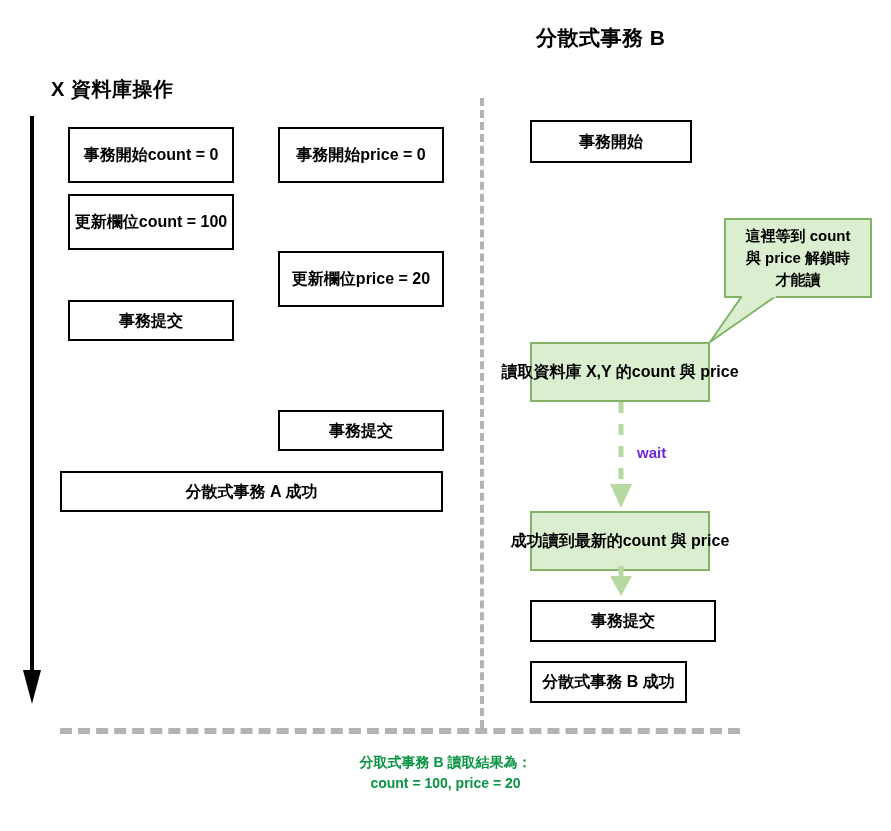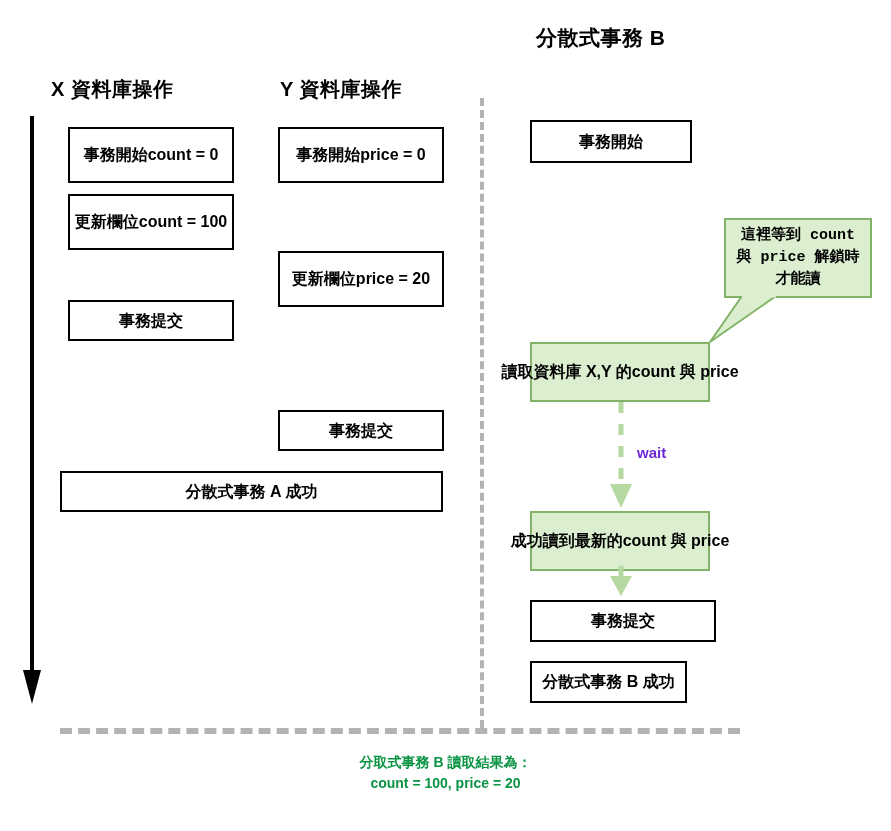--- a/index.html
+++ b/index.html
@@ -84,21 +84,20 @@
     background: #dbeed0;
     display: flex;
     flex-direction: column;
     align-items: center;
     justify-content: center;
     text-align: center;
     font-size: 15px;
     font-weight: bold;
     line-height: 1.45;
     color: #000;
-    font-family: Liberation Mono, monospace;
   }
   .callout span { display: block; white-space: nowrap; }
 
   
   .waitlabel {
     position: absolute;
     font-size: 15px;
     font-weight: bold;
     color: #6d28d9;
     white-space: nowrap;
@@ -119,21 +118,20 @@
   svg { display: block; }
 </style>
 </head>
 <body>
 
 <div id="canvas">
 
   <div class="title" style="left:536px; top:24px;">分散式事務 B</div>
 
   <div class="colheader" style="left:51px; top:76px;">X 資料庫操作</div>
-  <div class="colheader" style="left:280px; top:76px;">Y 資料庫操作</div>
 
   <div class="timeline" style="left:20px; top:112px; width:24px; height:596px;">
     <svg width="24" height="596" viewBox="0 0 24 596">
       <line x1="12" y1="4" x2="12" y2="566" stroke="#000000" stroke-width="4"></line>
       <polygon points="12,592 3,558 21,558" fill="#000000"></polygon>
     </svg>
   </div>
 
   <div class="vsep" style="left:480px; top:98px; height:630px;"></div>
 

